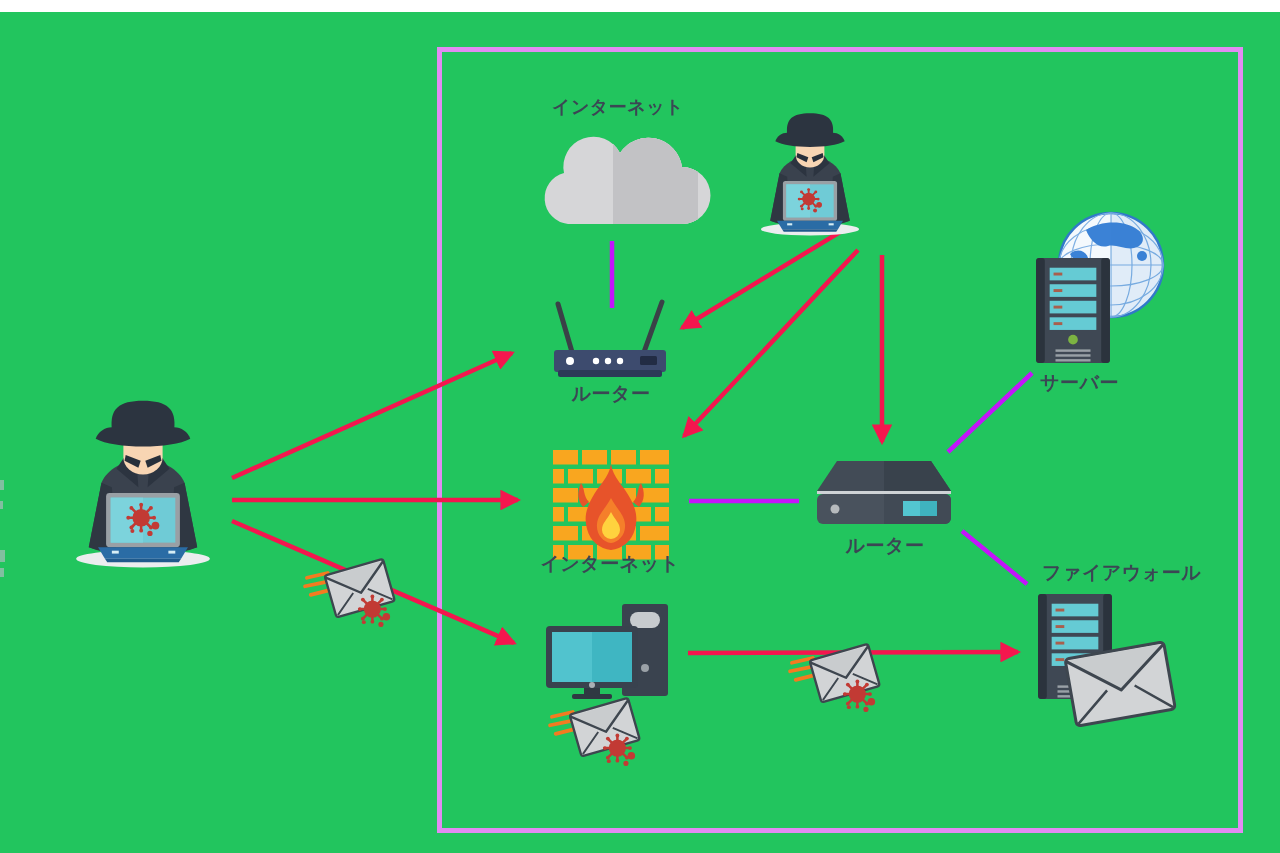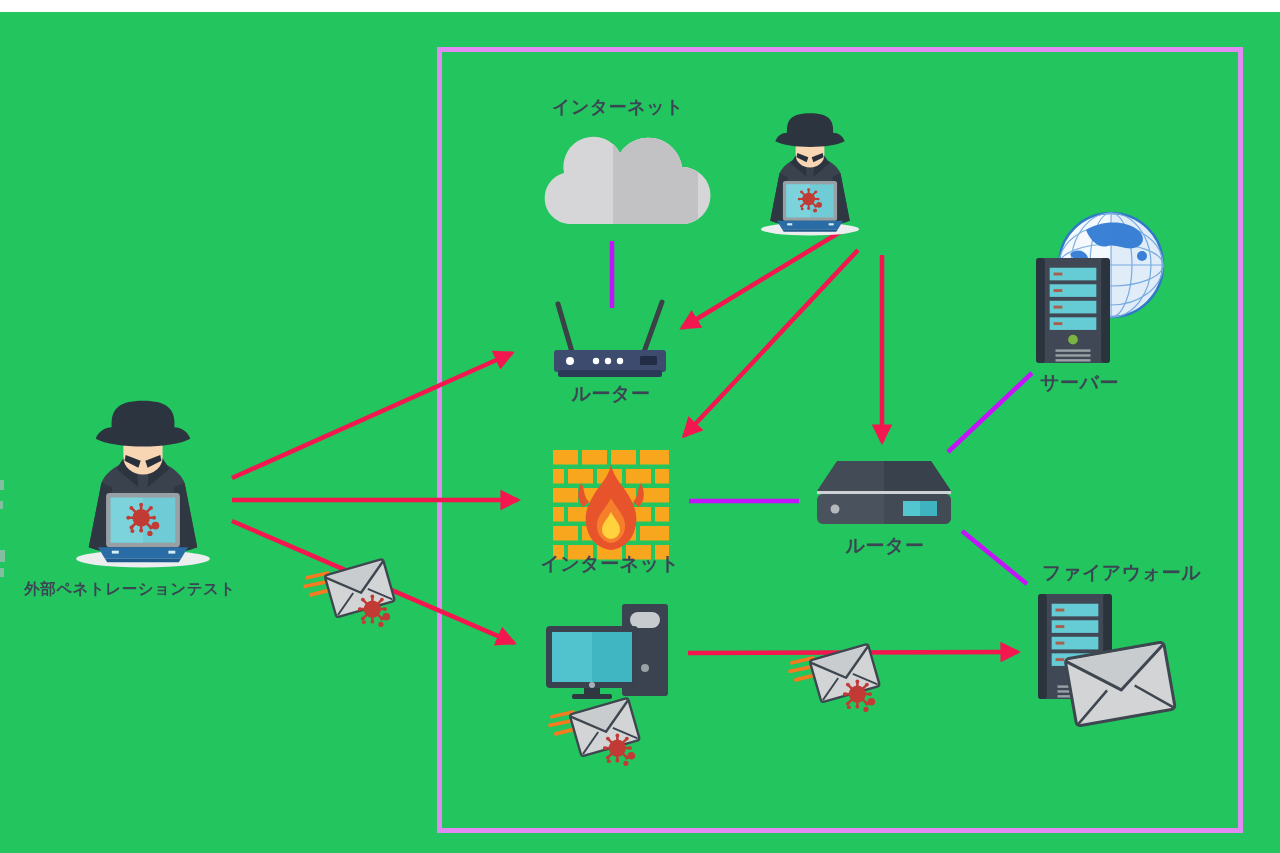--- a/index.html
+++ b/index.html
@@ -255,20 +255,19 @@
   <svg class="layer" style="left:548px;top:682px" width="95" height="72" viewBox="0 0 100 76">
     <use href="#sym-flymail" width="100" height="76"></use>
   </svg>
 
   <div class="lbl center" style="left:618px;top:83px;font-size:18px">インターネット</div>
   <div class="lbl center" style="left:611px;top:369px">ルーター</div>
   <div class="lbl" style="left:1040px;top:358px">サーバー</div>
   <div class="lbl center" style="left:610px;top:539px">インターネット</div>
   <div class="lbl center" style="left:885px;top:521px">ルーター</div>
   <div class="lbl" style="left:1042px;top:548px">ファイアウォール</div>
-  <div class="lbl center small" style="left:130px;top:567px">外部ペネトレーションテスト</div>
 
   <div class="edge-mark" style="left:0;top:468px;width:4px;height:10px"></div>
   <div class="edge-mark" style="left:0;top:489px;width:3px;height:8px"></div>
   <div class="edge-mark" style="left:0;top:538px;width:5px;height:12px"></div>
   <div class="edge-mark" style="left:0;top:556px;width:4px;height:9px"></div>
 
 </div>
 
 </body></html>

